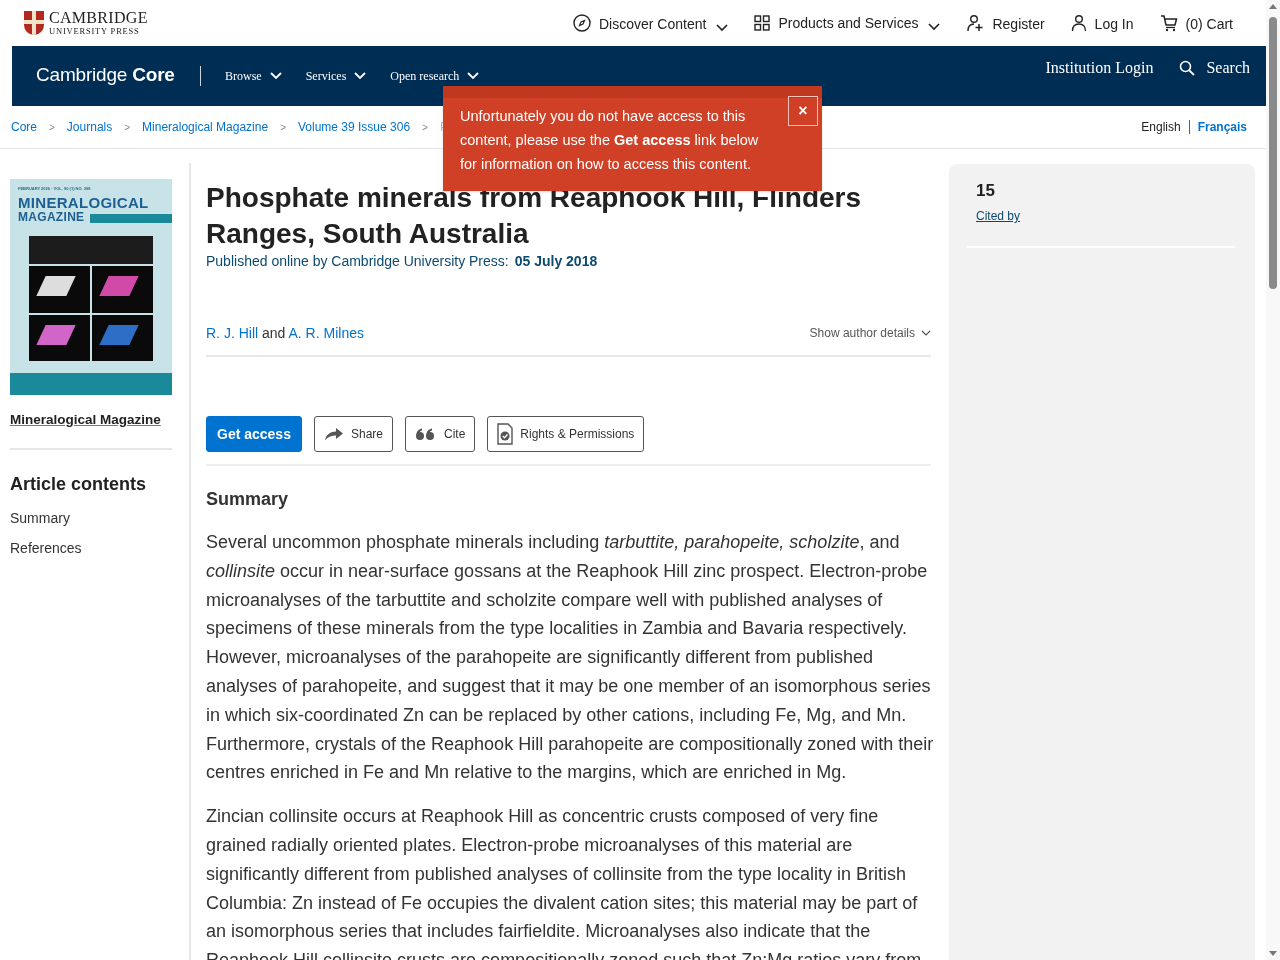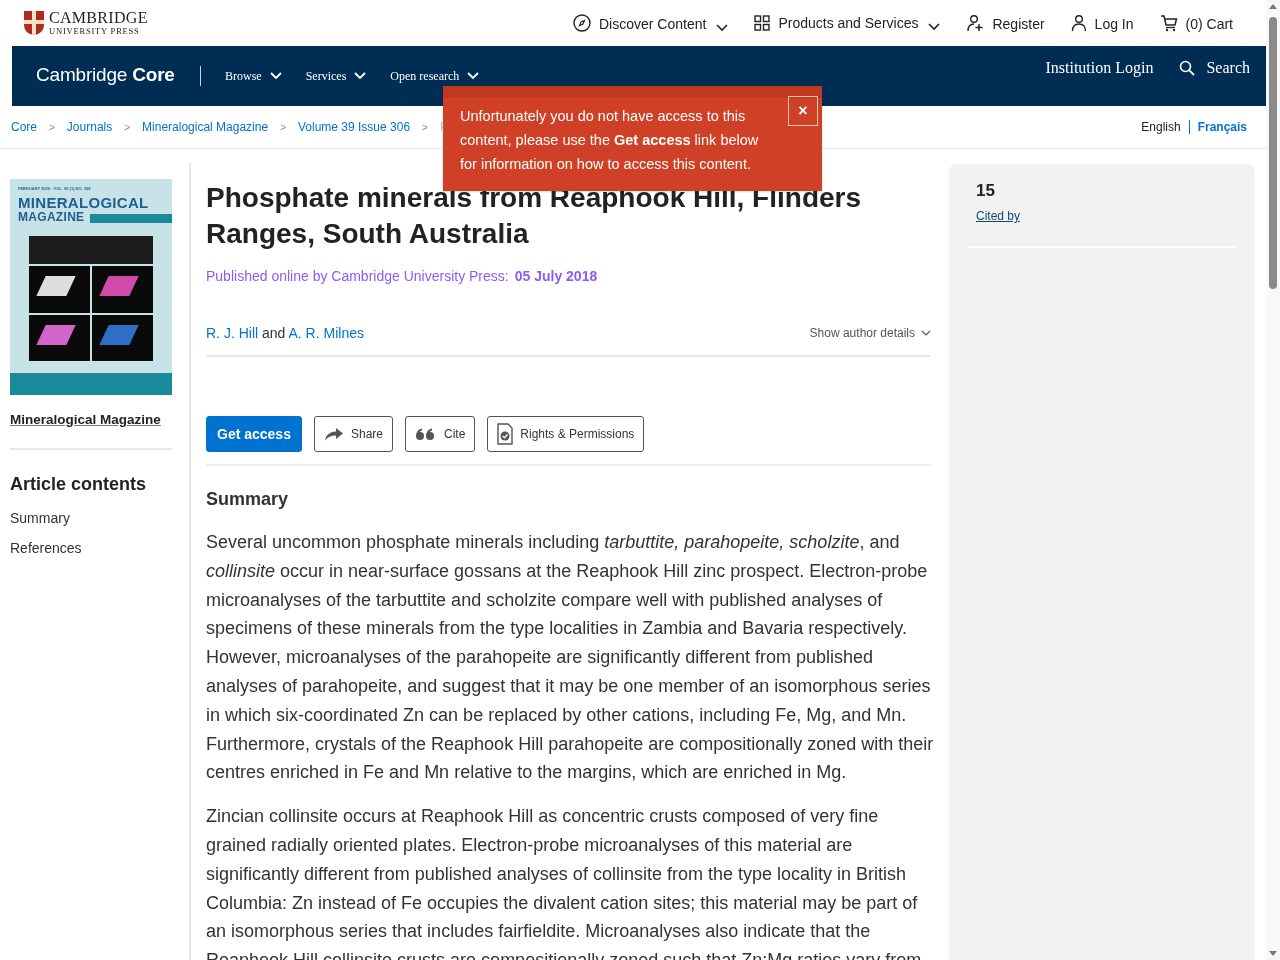--- a/index.html
+++ b/index.html
@@ -70,21 +70,21 @@
   .left-hr { height: 2px; background: #e6e6e6; margin-top: 21px; }
   .ac-title { margin-top: 24px; font-size: 18px; font-weight: 700; color: #222; }
   .ac-item { display: block; font-size: 14px; color: #333; margin-top: 14px; cursor: pointer; }
   .ac-item.first { margin-top: 15px; }
 
   .vline { position: absolute; left: 189px; top: 163px; width: 2px; height: 797px; background: #e6e6e6; }
 
   
   .article { position: absolute; left: 206px; top: 180px; width: 725px; }
   .title { font-size: 28px; font-weight: 700; color: #222; line-height: 36px; }
-  .published { margin-top: 16px; font-size: 14px; color: #8b5cf6; }
+  .published { margin-top: 1px; font-size: 14px; color: #0c4a6e; }
   .published b { font-weight: 700; margin-left: 6px; }
   .authors-row { position: absolute; top: 145px; left: 0; width: 725px; display: flex; justify-content: space-between; font-size: 14px; }
   .authors a { color: #0072cf; text-decoration: none; cursor: pointer; }
   .authors .and { color: #333; }
   .show-auth { font-size: 12px; color: #555; display: flex; align-items: center; cursor: pointer; }
   .show-auth svg { margin-left: 6px; }
   .hr1 { position: absolute; top: 175px; left: 0; width: 725px; height: 2px; background: #e8e8e8; }
   .tabs { position: absolute; top: 184px; left: 0; width: 725px; height: 40px; border-bottom: 4px solid #333; display: flex; }
   .tab { height: 36px; padding: 0 12px; display: flex; align-items: center; font-size: 14px; cursor: pointer; color: #333; }
   .tab.active { background: #333; color: #fff; font-weight: 700; border-radius: 3px 3px 0 0; }

